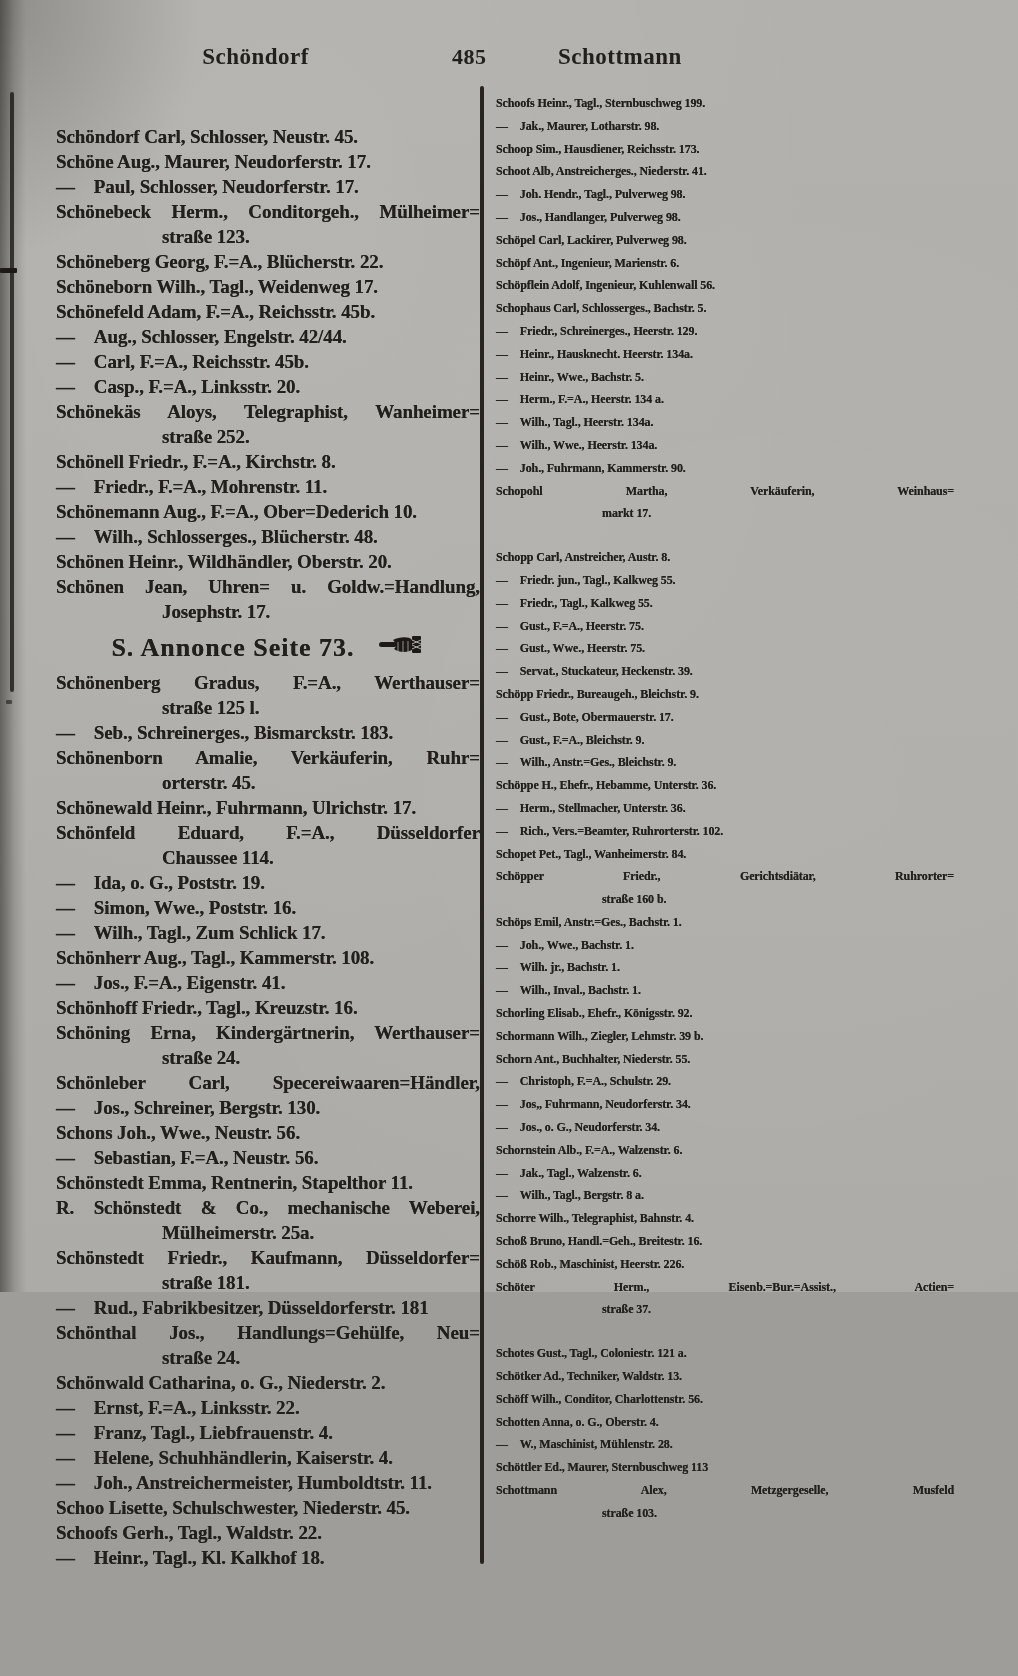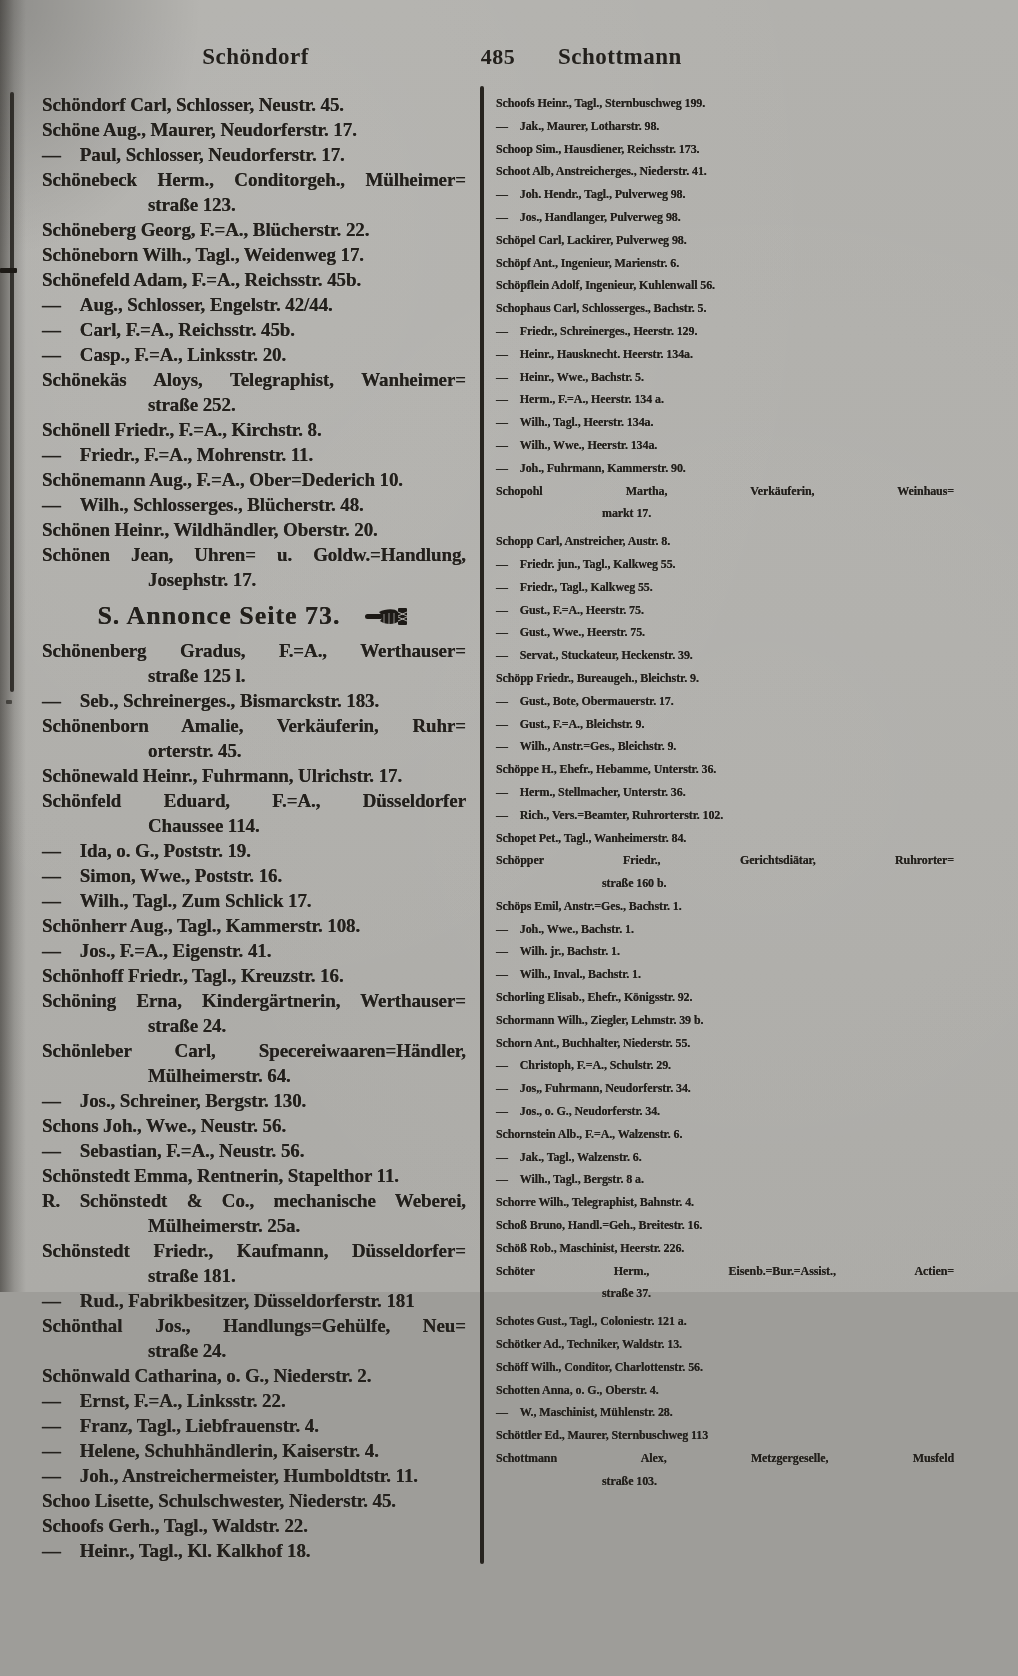--- a/index.html
+++ b/index.html
@@ -26,46 +26,46 @@
   .gutter-line{
     position:absolute;left:10px;top:92px;width:4px;height:600px;
     background:rgba(22,19,15,0.75);border-radius:2px;
   }
   .speck{position:absolute;background:#1d1a16;border-radius:1px;}
   .speck.s1{left:0;top:268px;width:17px;height:5px;}
   .speck.s2{left:6px;top:700px;width:6px;height:4px;opacity:.6;}
 
   .header{position:absolute;top:44px;left:0;width:100%;height:32px;font-weight:bold;font-size:23px;letter-spacing:0.5px;}
   .h-left{position:absolute;left:128px;width:255px;text-align:center;}
-  .h-num{position:absolute;left:452px;width:92px;text-align:center;font-size:22px;}
+  .h-num{position:absolute;left:452px;width:92px;font-size:22px;}
   .h-right{position:absolute;left:558px;width:255px;text-align:left;}
 
   .divider{
     position:absolute;left:480px;top:86px;width:4px;height:1478px;
     background:#27241f;border-radius:2px;
   }
 
   .col{position:absolute;top:92px;}
-  .col-left{left:42px;width:424px;font-size:19px;}
+  .col-left{left:56px;width:424px;font-size:19px;margin-top:32px;}
   .col-right{left:496px;width:458px;font-size:12px;}
 
   .line{
     text-align:justify;text-align-last:left;
     text-shadow:0 0 0.5px rgba(30,27,22,0.75);
     font-weight:bold;
     letter-spacing:-0.1px;
   }
   .col-left .line{line-height:25px;}
   .col-right .line{line-height:22.8px;}
   .line.fill{text-align-last:justify;}
   .line.cont{padding-left:106px;}
-  .entry.gap{margin-top:5px;}
+  .entry.gap{margin-top:21px;}
 
   .notice{
-    display:flex;justify-content:center;align-items:center;gap:24px;
+    display:flex;justify-content:center;align-items:flex-start;gap:24px;
     font-weight:bold;font-size:26px;letter-spacing:1px;
     margin:9px 0 7px;
     text-shadow:0 0 0.5px rgba(30,27,22,0.8);
   }
   .notice svg{display:block;}
 </style>
 </head>
 <body>
 
 <div class="page">
@@ -192,21 +192,20 @@
       </div>
       <div class="entry">
         <div class="line">Schönhoff Friedr., Tagl., Kreuzstr. 16.</div>
       </div>
       <div class="entry">
         <div class="line fill">Schöning Erna, Kindergärtnerin, Werthauser=</div>
         <div class="line cont">straße 24.</div>
       </div>
       <div class="entry">
         <div class="line fill">Schönleber Carl, Specereiwaaren=Händler,</div>
-        <div class="line cont">Mülheimerstr. 64.</div>
       </div>
       <div class="entry">
         <div class="line">— Jos., Schreiner, Bergstr. 130.</div>
       </div>
       <div class="entry">
         <div class="line">Schons Joh., Wwe., Neustr. 56.</div>
       </div>
       <div class="entry">
         <div class="line">— Sebastian, F.=A., Neustr. 56.</div>
       </div>

